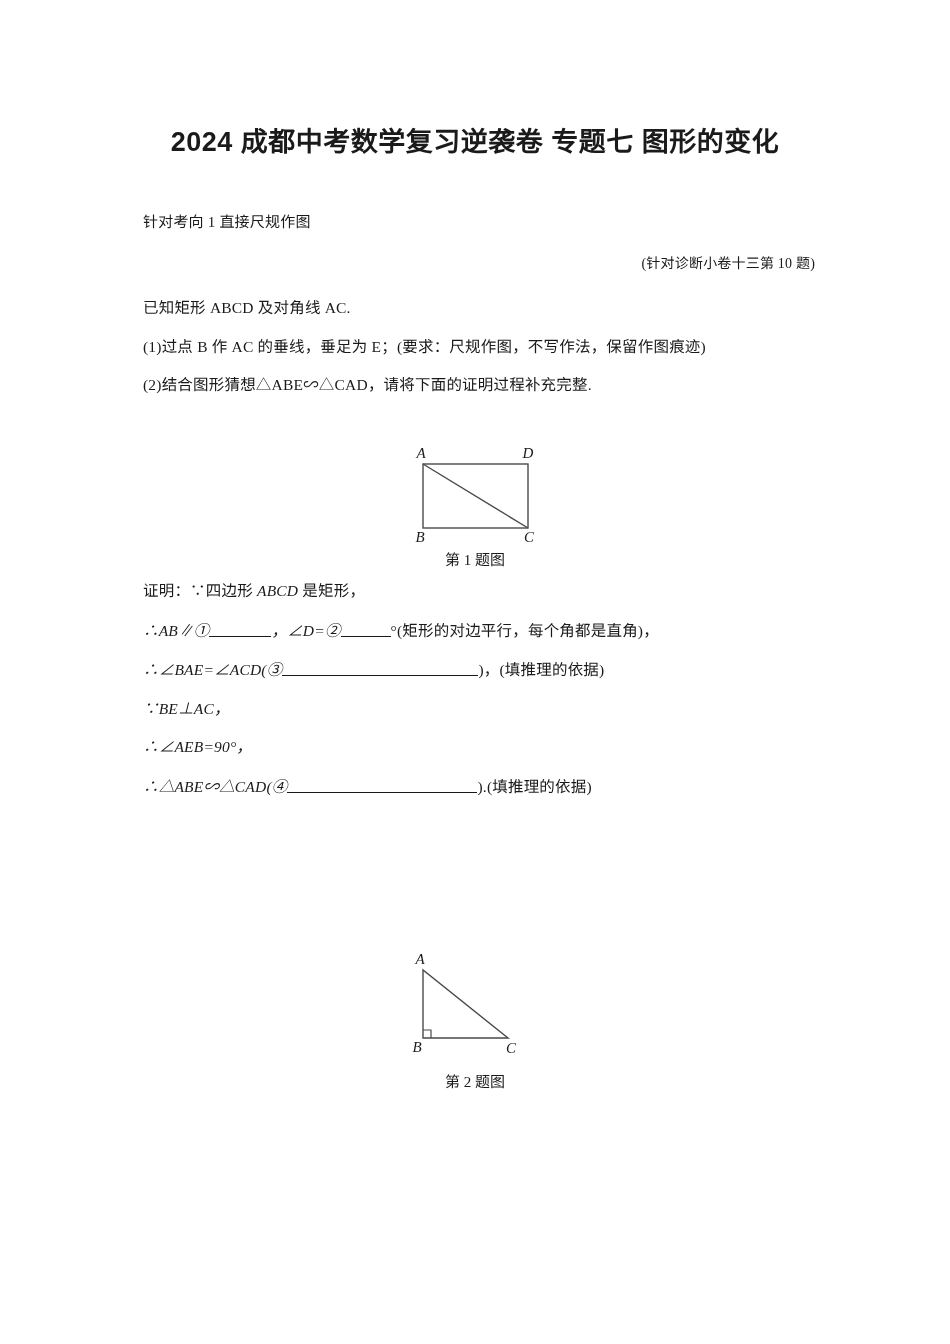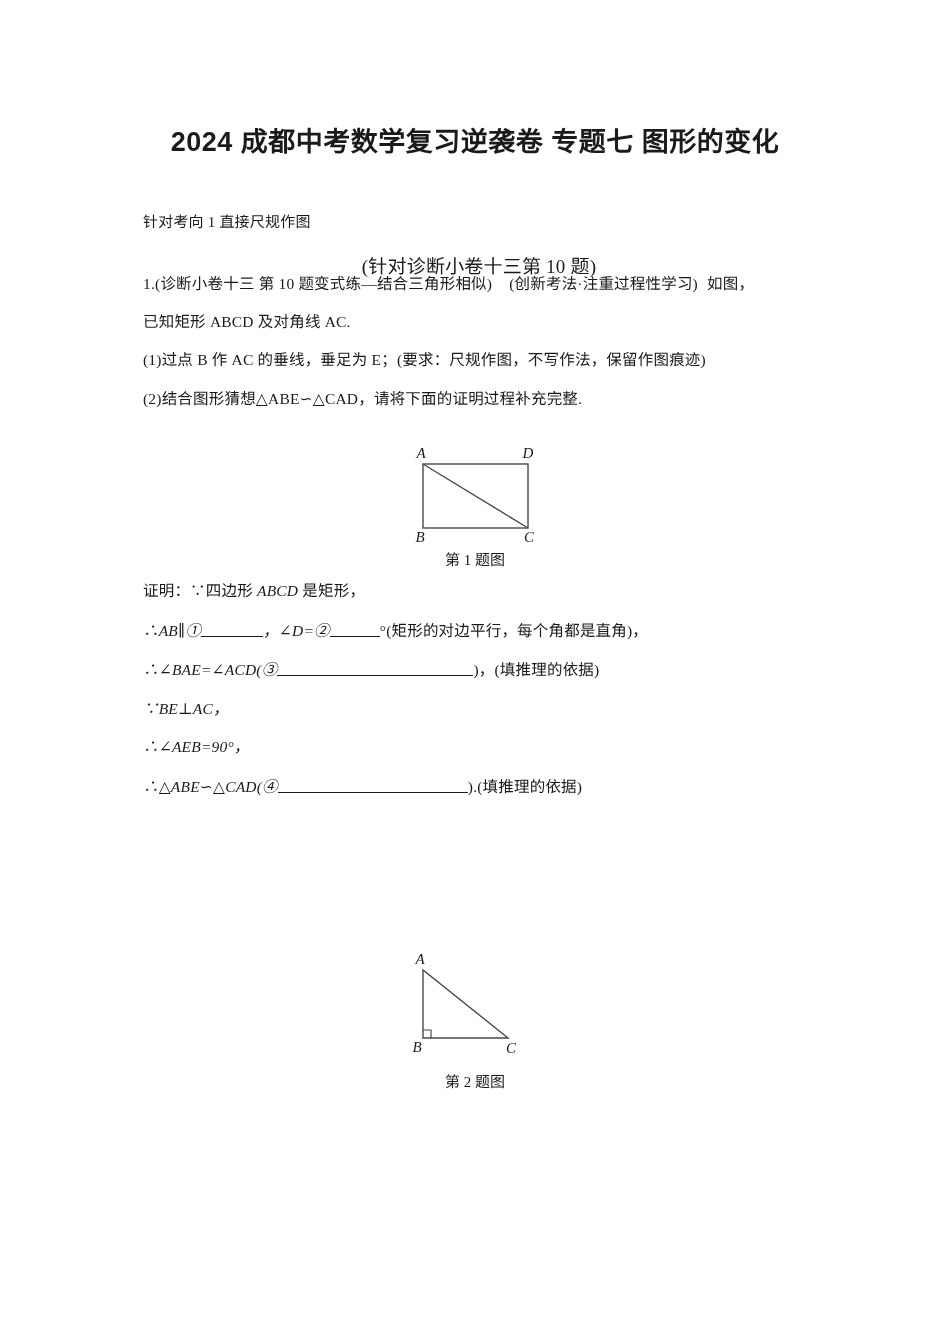--- a/index.html
+++ b/index.html
@@ -47,35 +47,37 @@
     left: 0;
     right: 0;
     white-space: nowrap;
   }
   
   .body-col {
     position: absolute;
     left: 143px;
     width: 672px;
     top: 215px;
+    font-family: Liberation Serif, serif;
   }
   .line {
     font-size: 15.5px;
     line-height: 1.0;
     margin: 0 0 0 0;
     white-space: nowrap;
     letter-spacing: 0.2px;
   }
   .sec-head {
     font-size: 15px;
     margin-bottom: 27px;
   }
   .centered {
-    text-align: center;
-    font-size: 19px;
+    text-align: right;
+    font-size: 14px;
+    margin-bottom: 29px;
   }
   .para {
     margin-bottom: 23px;
   }
   .para-tight {
     margin-bottom: 22px;
   }
   .ital {
     font-style: italic;
   }
@@ -116,23 +118,20 @@
 
   <h1 class="doc-title">2024 成都中考数学复习逆袭卷 专题七 图形的变化</h1>
 
 
   <div class="body-col">
 
     <p class="line sec-head">针对考向 1    直接尺规作图</p>
 
     <p class="line centered">(针对诊断小卷十三第 10 题)</p>
 
-    <p class="line para-tight">
-      <span>1.</span><span>(诊断小卷十三  第 10 题变式练—结合三角形相似)</span><span class="gap-md"></span><span>(创新考法·注重过程性学习)</span><span class="gap-sm"></span><span>如图，</span>
-    </p>
 
     <p class="line para">已知矩形 ABCD 及对角线 AC.</p>
 
     <p class="line para">(1)过点 B 作 AC 的垂线，垂足为 E；(要求：尺规作图，不写作法，保留作图痕迹)</p>
 
     <p class="line">(2)结合图形猜想△ABE∽△CAD，请将下面的证明过程补充完整.</p>
   </div>
 
   <div class="figure" id="figure-1">
     <div class="fig-inner">

